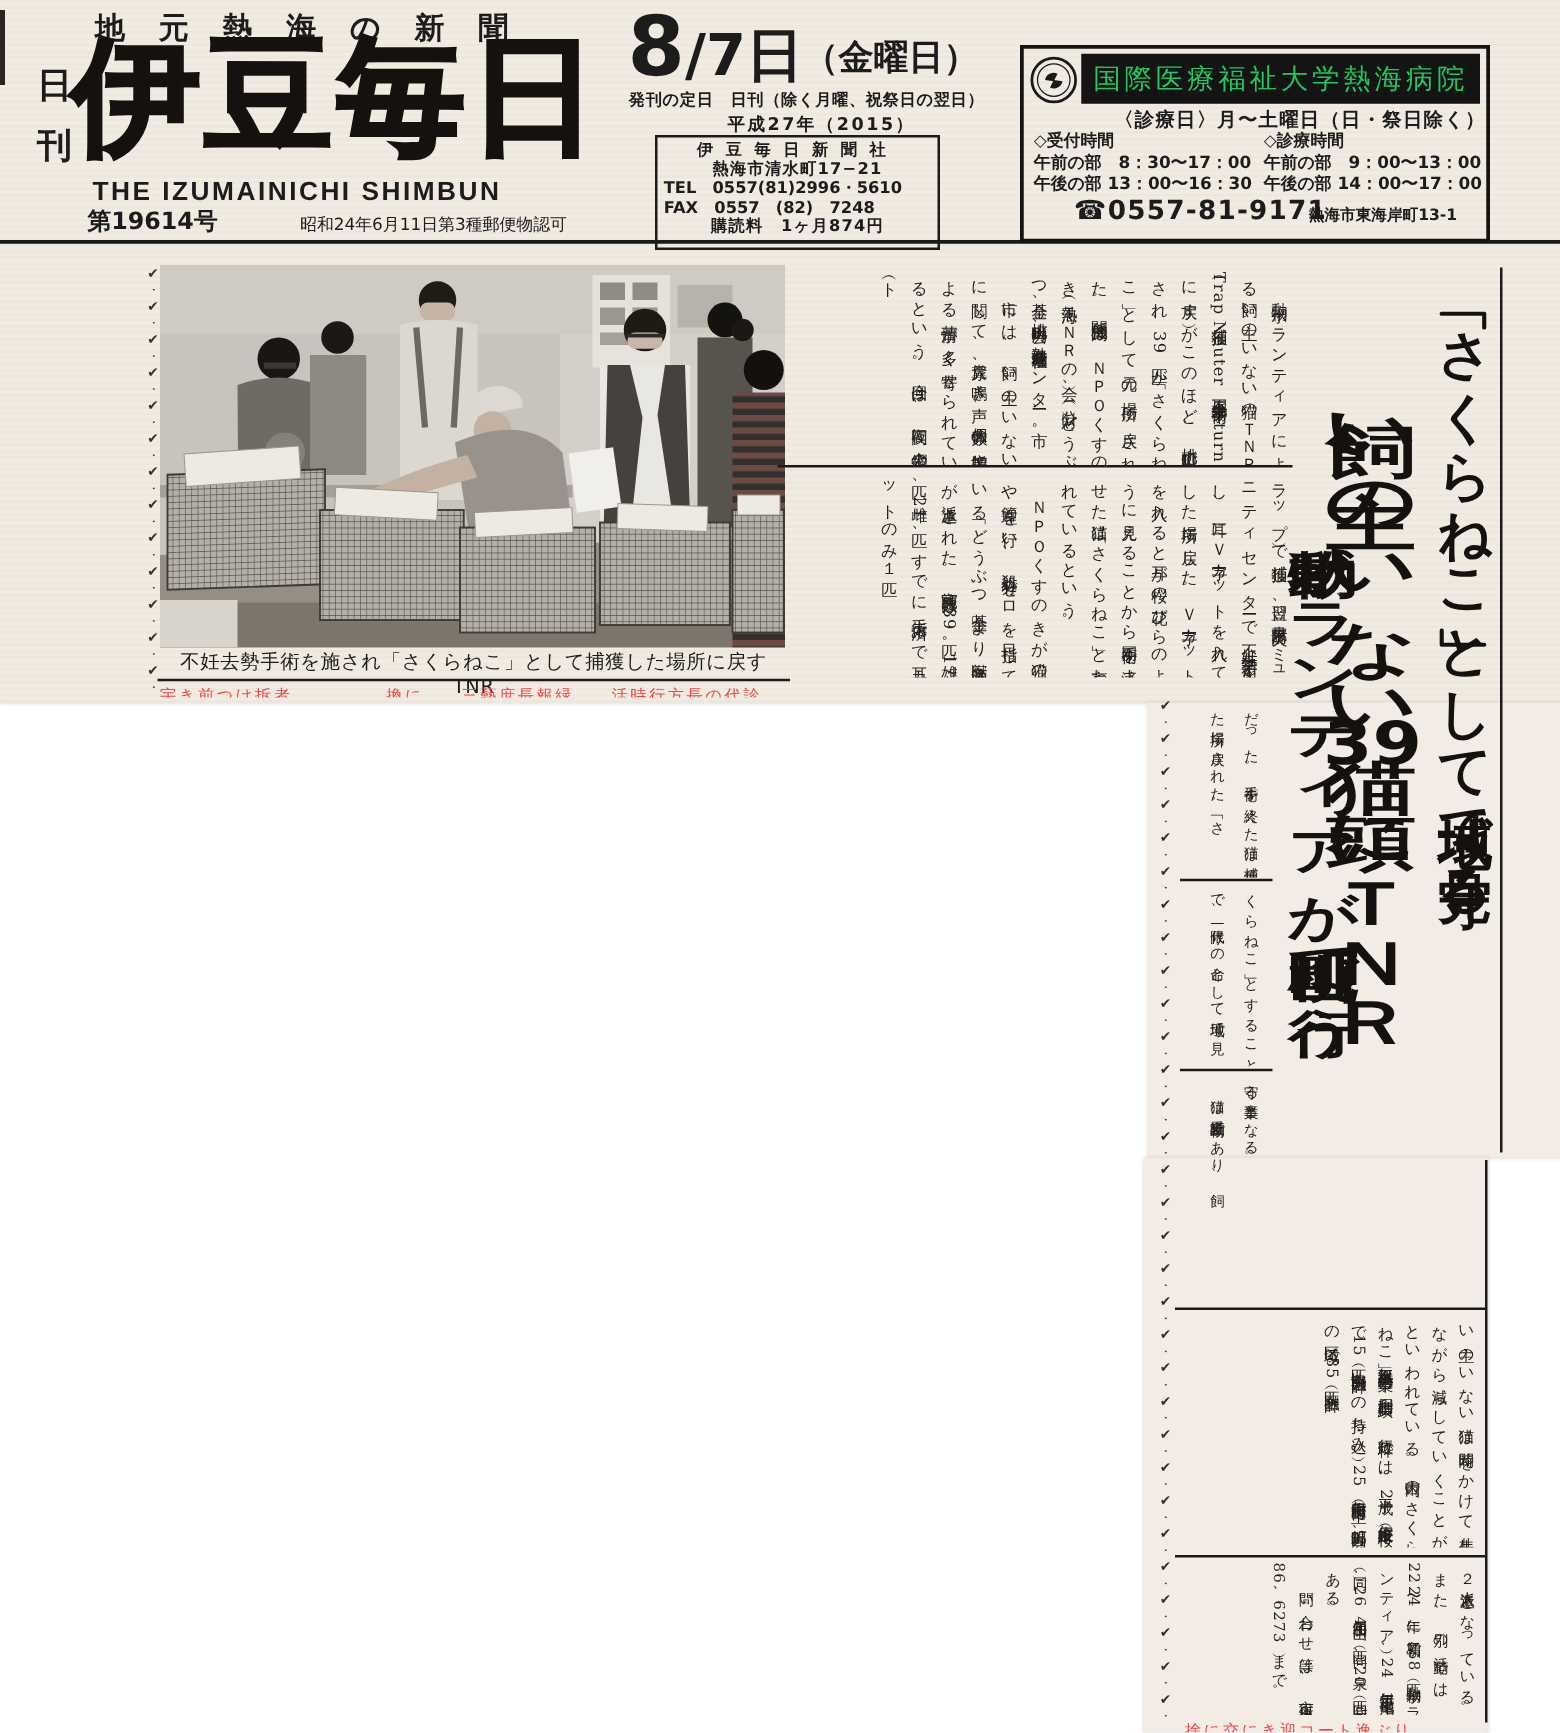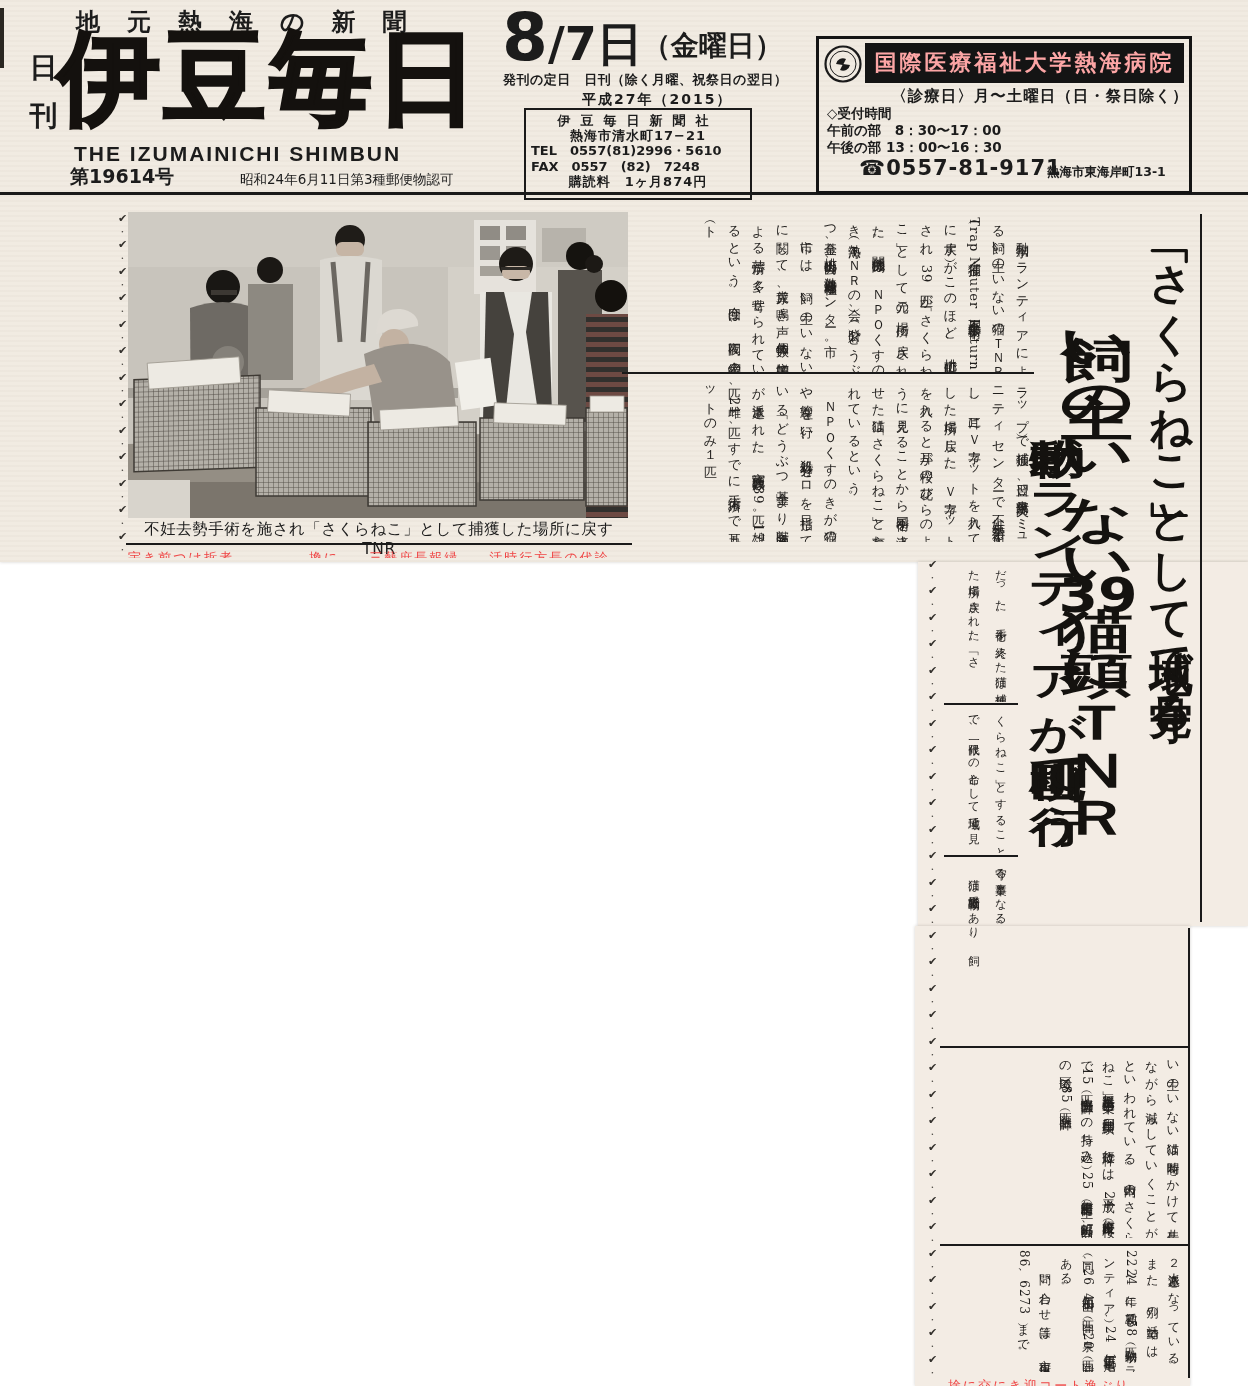--- a/index.html
+++ b/index.html
@@ -41,22 +41,22 @@
   .d2{font-size:46px;line-height:.9;padding-bottom:1px;}
   .d3{font-size:28px;line-height:1;padding-bottom:6px;}
   .pubnote{position:absolute;left:503px;top:71px;font-size:13px;font-weight:600;letter-spacing:.5px;}
   .era{position:absolute;left:582px;top:91px;font-size:14px;font-weight:600;letter-spacing:2px;}
   .pubbox{position:absolute;left:524px;top:108px;width:214px;height:82px;border:2px solid #1a1a1a;
           padding:3px 5px;font-size:13px;font-weight:700;line-height:15.2px;}
   .pb-name{text-align:center;letter-spacing:10px;}
   .pb-center{text-align:center;letter-spacing:1px;}
   
   .adbox{position:absolute;left:816px;top:36px;width:370px;height:152px;border:3px solid #141414;}
-  .adbanner{position:absolute;left:46px;top:4px;right:5px;height:40px;background:#141414;color:#fca5a5;
-            display:flex;align-items:center;justify-content:center;font-size:22px;font-weight:700;letter-spacing:3px;}
+  .adbanner{position:absolute;left:46px;top:4px;right:5px;height:40px;background:#141414;color:#22c55e;
+            display:flex;align-items:center;justify-content:center;font-size:22px;font-weight:400;letter-spacing:3px;}
   .adlogo{position:absolute;left:4px;top:5px;}
   .addays{position:absolute;left:0;top:47px;width:100%;text-align:center;font-size:15.5px;font-weight:800;letter-spacing:1px;margin-left:36px;}
   .adcol{position:absolute;top:66px;font-size:13.5px;font-weight:700;line-height:17px;white-space:nowrap;}
   .adphone{position:absolute;left:40px;top:117px;font-size:21px;font-weight:900;letter-spacing:1px;}
   .adaddr{position:absolute;left:228px;top:125px;font-size:12.5px;font-weight:700;}
   .caption{position:absolute;left:138px;top:519px;width:482px;text-align:center;
            font-size:15.5px;font-weight:400;letter-spacing:.5px;}
   .scan-smudge{position:absolute;left:0;top:8px;width:4px;height:60px;background:#2a2722;}
 </style>
 </head>
@@ -96,20 +96,25 @@
     <circle cx="20" cy="20" r="13" fill="none" stroke="#1a1a1a" stroke-width="1"></circle>
     <path d="M13,20 a7,7 0 0 1 10,-5 l-3,6 z" fill="#1a1a1a"></path>
     <path d="M27,21 a7,7 0 0 1 -10,5 l3,-6 z" fill="#1a1a1a"></path>
   </svg>
   <div class="adbanner">国際医療福祉大学熱海病院</div>
   <div class="addays">〈診療日〉月〜土曜日（日・祭日除く）</div>
   <div class="adcol" style="left:8px;">
     <div>◇受付時間</div>
     <div>午前の部　8：30〜17：00</div>
     <div>午後の部 13：00〜16：30</div>
+  </div>
+  <div class="adcol" style="left:192px;">
+    <div>◇診療時間</div>
+    <div>午前の部　9：00〜13：00</div>
+    <div>午後の部 14：00〜17：00</div>
   </div>
   <div class="adphone">☎0557-81-9171</div>
   <div class="adaddr">熱海市東海岸町13-1</div>
 </div>
 
 <div class="abs" style="left:128px;top:212px;width:500px;height:306px;">
   <svg width="500" height="306" viewBox="0 0 500 306">
     <defs>
       <pattern id="mesh" width="5" height="5" patternUnits="userSpaceOnUse">
         <rect width="5" height="5" fill="#b4b0a8"></rect>

